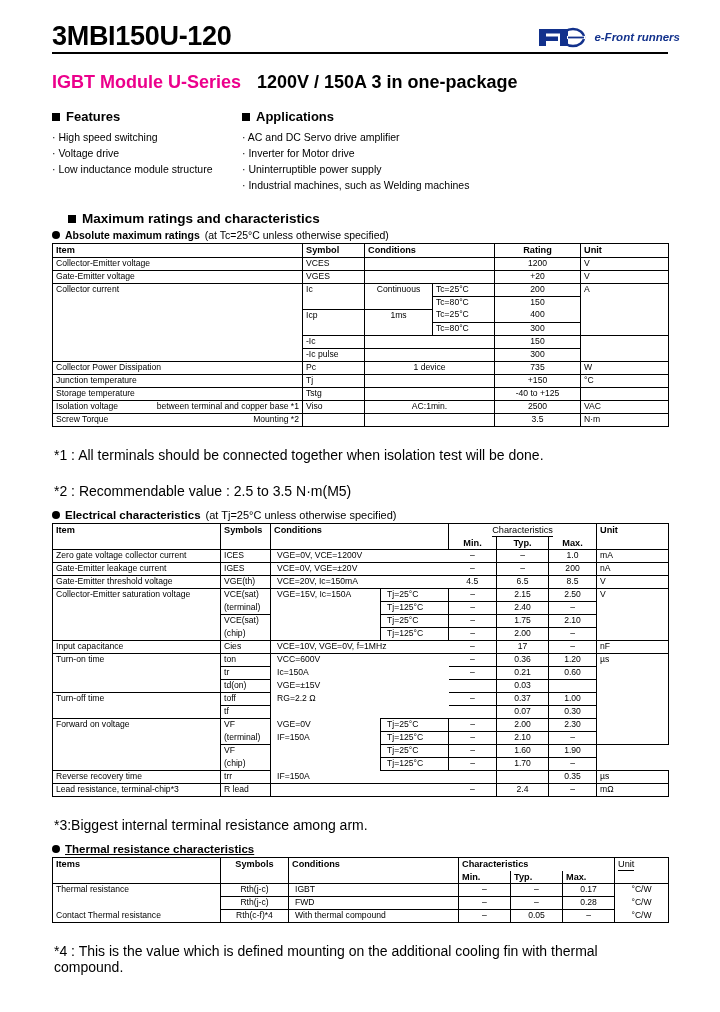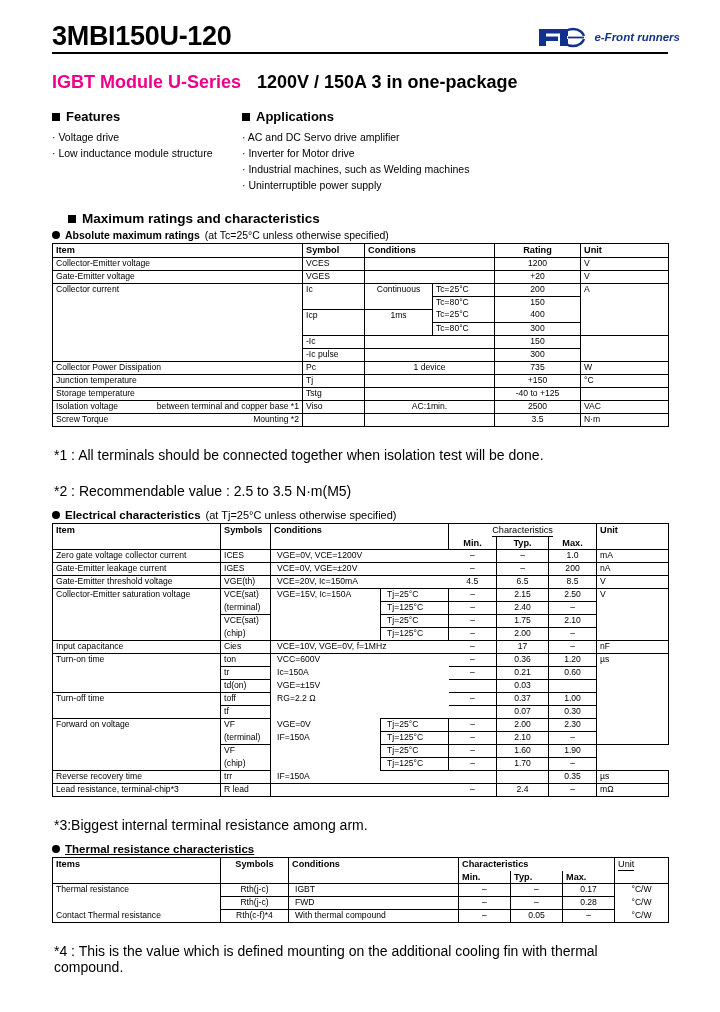--- a/index.html
+++ b/index.html
@@ -109,32 +109,33 @@
     <span class="subtitle-pink">IGBT Module U-Series</span>
     <span class="subtitle-black">1200V / 150A  3 in one-package</span>
   </div>
 
   <div class="cols">
     <div class="col-left">
       <div class="sec-head">
         <span class="sq"></span>
         <span>Features</span>
       </div>
+      <div class="bullet-line">· High speed switching</div>
       <div class="bullet-line">· Voltage drive</div>
       <div class="bullet-line">· Low inductance module structure</div>
     </div>
     <div class="col-right">
       <div class="sec-head">
         <span class="sq"></span>
         <span>Applications</span>
       </div>
       <div class="bullet-line">· AC and DC Servo drive amplifier</div>
       <div class="bullet-line">· Inverter for  Motor drive</div>
+      <div class="bullet-line">· Uninterruptible power supply</div>
       <div class="bullet-line">· Industrial machines, such as Welding machines</div>
-      <div class="bullet-line">· Uninterruptible power supply</div>
     </div>
   </div>
 
   <div class="sp-18"></div>
 
   <div class="block">
     <div class="sec2">
       <span class="sq"></span>
       <span>Maximum ratings and characteristics</span>
     </div>

